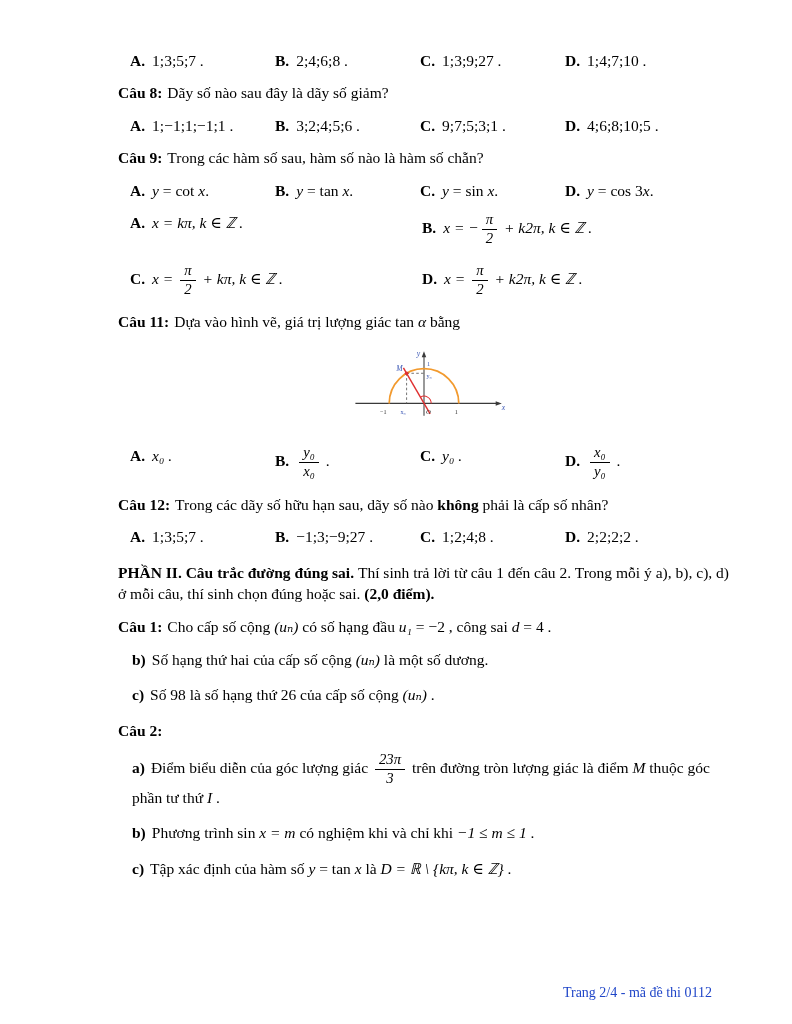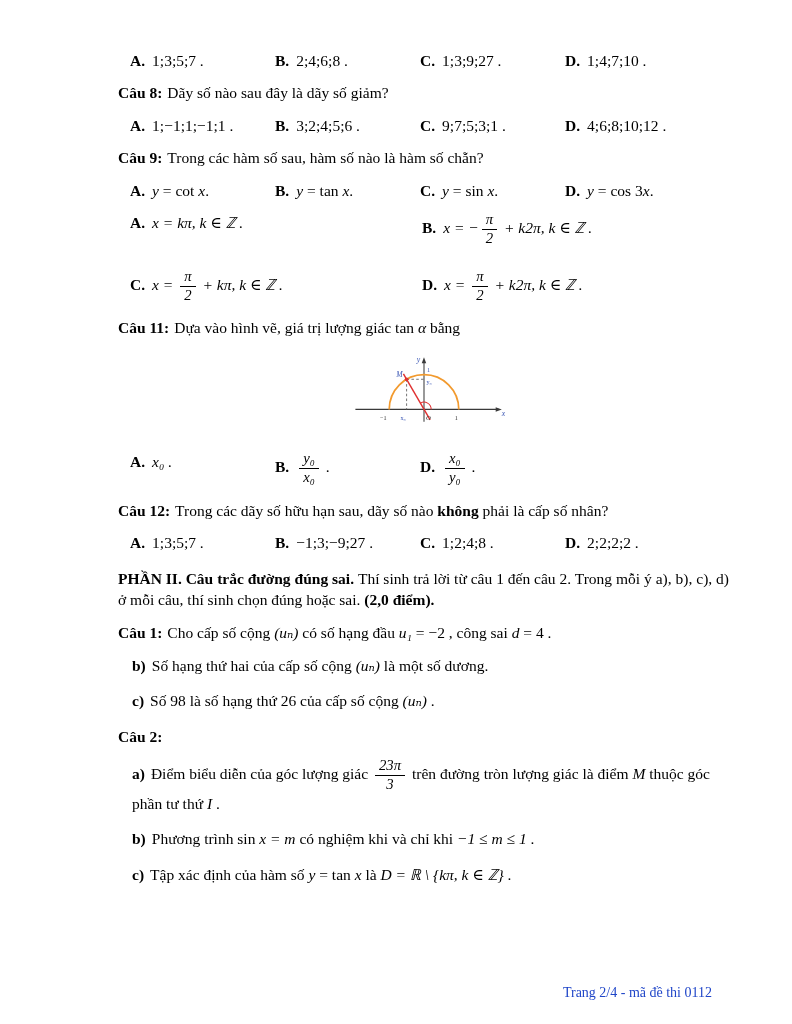--- a/index.html
+++ b/index.html
@@ -11,21 +11,21 @@
     background:#ffffff;
     font-family:"Liberation Serif","DejaVu Serif",serif;
     font-size:15.5px; line-height:1.38; color:#000;
     padding:50px 63px 0 118px;
   }
   .q { margin-bottom:11px; }
   .q-label { font-weight:bold; margin-right:5px; }
   .bold { font-weight:bold; }
   .it { font-style:italic; }
   .opts { display:grid; grid-template-columns:145px 145px 145px 1fr; padding-left:12px; margin-bottom:11px; }
-  .opts.two { grid-template-columns:292px 1fr; row-gap:22px; margin-bottom:14px; }
+  .opts.two { grid-template-columns:292px 1fr; row-gap:16px; margin-bottom:14px; }
   .opts.tall { margin-top:4px; margin-bottom:14px; }
   .opt { white-space:nowrap; }
   .opt-label { font-weight:bold; margin-right:7px; }
   .frac { display:inline-flex; flex-direction:column; align-items:center; vertical-align:middle; margin:0 3px; line-height:1.08; font-size:0.95em; }
   .frac .num { display:block; padding:0 4px 1px; border-bottom:1px solid #000; text-align:center; }
   .frac .den { display:block; padding:1px 4px 0; text-align:center; }
   .part2 { text-align:justify; margin:14px 0 12px; }
   .item { padding-left:14px; margin-bottom:14px; }
   .item-label { font-weight:bold; margin-right:6px; }
   .figure-wrap { text-align:center; margin:4px 0 10px; }
@@ -49,21 +49,21 @@
     <div class="opt"><span class="opt-label">B.</span><span><span>2;4;6;8 .</span></span></div>
     <div class="opt"><span class="opt-label">C.</span><span><span>1;3;9;27 .</span></span></div>
     <div class="opt"><span class="opt-label">D.</span><span><span>1;4;7;10 .</span></span></div>
   </div>
 
   <p class="q"><span class="q-label">Câu 8:</span><span><span>Dãy số nào sau đây là dãy số giảm?</span></span></p>
   <div class="opts">
     <div class="opt"><span class="opt-label">A.</span><span><span>1;−1;1;−1;1 .</span></span></div>
     <div class="opt"><span class="opt-label">B.</span><span><span>3;2;4;5;6 .</span></span></div>
     <div class="opt"><span class="opt-label">C.</span><span><span>9;7;5;3;1 .</span></span></div>
-    <div class="opt"><span class="opt-label">D.</span><span><span>4;6;8;10;12 .</span></span></div>
+    <div class="opt"><span class="opt-label">D.</span><span><span>4;6;8;10;5 .</span></span></div>
   </div>
 
   <p class="q"><span class="q-label">Câu 9:</span><span><span>Trong các hàm số sau, hàm số nào là hàm số chẵn?</span></span></p>
   <div class="opts">
     <div class="opt"><span class="opt-label">A.</span><span><span class="it">y</span><span> = cot </span><span class="it">x</span><span>.</span></span></div>
     <div class="opt"><span class="opt-label">B.</span><span><span class="it">y</span><span> = tan </span><span class="it">x</span><span>.</span></span></div>
     <div class="opt"><span class="opt-label">C.</span><span><span class="it">y</span><span> = sin </span><span class="it">x</span><span>.</span></span></div>
     <div class="opt"><span class="opt-label">D.</span><span><span class="it">y</span><span> = cos 3</span><span class="it">x</span><span>.</span></span></div>
   </div>
 
@@ -114,20 +114,21 @@
       <text class="fig-lbl" x="161" y="64" font-size="7.5" font-style="italic">x</text>
     </svg>
   </div>
 
   <div class="opts tall">
     <div class="opt"><span class="opt-label">A.</span><span><span class="it">x₀ .</span></span></div>
     <div class="opt"><span class="opt-label">B.</span><span><span class="frac">
             <span class="num it">y₀</span>
             <span class="den it">x₀</span>
           </span><span> .</span></span></div>
+    <div class="opt"><span class="opt-label">C.</span><span><span class="it">y₀ .</span></span></div>
     <div class="opt"><span class="opt-label">D.</span><span><span class="frac">
             <span class="num it">x₀</span>
             <span class="den it">y₀</span>
           </span><span> .</span></span></div>
   </div>
 
   <p class="q"><span class="q-label">Câu 12:</span><span><span>Trong các dãy số hữu hạn sau, dãy số nào </span><span class="bold">không</span><span> phải là cấp số nhân?</span></span></p>
   <div class="opts">
     <div class="opt"><span class="opt-label">A.</span><span><span>1;3;5;7 .</span></span></div>
     <div class="opt"><span class="opt-label">B.</span><span><span>−1;3;−9;27 .</span></span></div>

